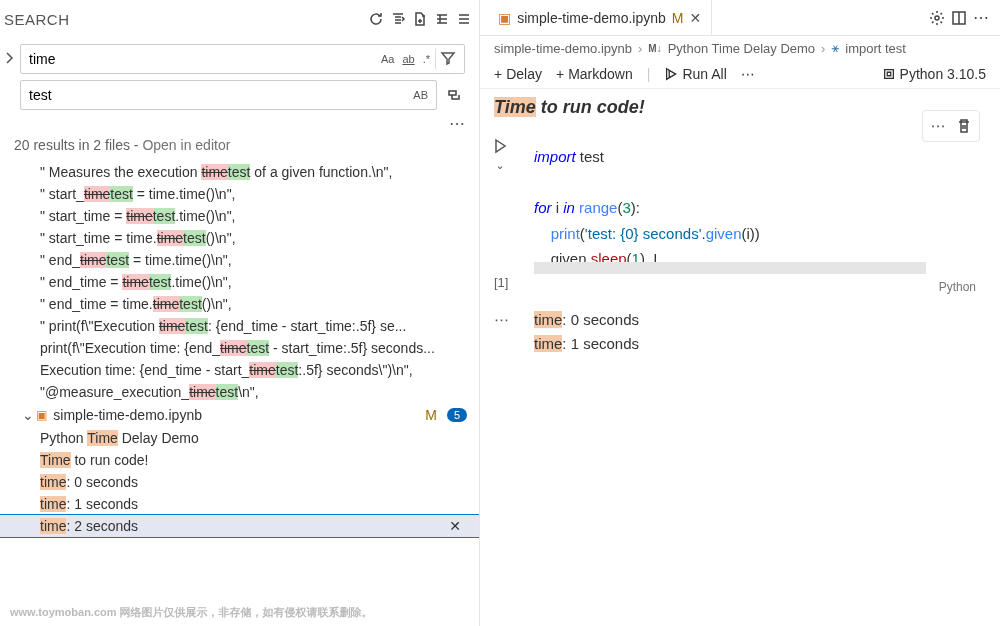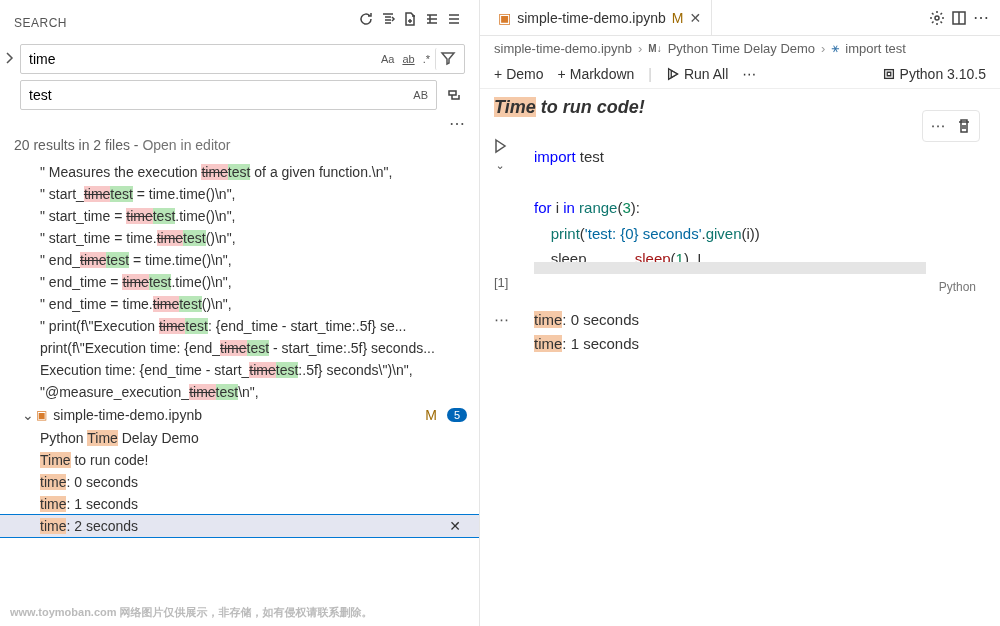--- a/index.html
+++ b/index.html
@@ -1,18 +1,18 @@
 <!DOCTYPE html>
 <html><head>
 <meta charset="utf-8">
 <style>
 * { box-sizing: border-box; margin: 0; padding: 0; font-family: -apple-system, "Segoe UI", sans-serif; }
 body { width: 1000px; height: 626px; overflow: hidden; display: flex; background: #fff; color: #333; }
 .sidebar { width: 480px; border-right: 1px solid #e5e5e5; display: flex; flex-direction: column; }
-.search-header { display: flex; align-items: flex-end; padding: 8px 14px; font-size: 12px; letter-spacing: 0.5px; color: #555; }
+.search-header { display: flex; align-items: center; padding: 8px 4px; font-size: 15px; letter-spacing: 0.5px; color: #555; }
 .search-header .title { flex: 1; }
 .icon-btn { width: 22px; height: 22px; display: inline-flex; align-items: center; justify-content: center; cursor: pointer; color: #444; border-radius: 3px; }
 .search-inputs { padding: 6px 14px 4px 20px; position: relative; }
 .search-inputs .chevron { position: absolute; left: 2px; top: 12px; cursor: pointer; color: #555; }
 .input-wrap { position: relative; margin-bottom: 6px; display: flex; align-items: center; }
 .search-field { width: 100%; height: 30px; border: 1px solid #ccc; border-radius: 2px; padding: 4px 90px 4px 8px; font-size: 14px; outline: none; }
 .field-icons { position: absolute; right: 6px; display: flex; gap: 2px; align-items: center; }
 .field-icons span { font-size: 11px; color: #555; padding: 2px 3px; cursor: pointer; border-radius: 2px; text-align: right; }
 .replace-row { display: flex; gap: 6px; align-items: center; }
 .replace-field { flex: 1; height: 30px; border: 1px solid #ccc; border-radius: 2px; padding: 4px 40px 4px 8px; font-size: 14px; outline: none; }
@@ -46,25 +46,25 @@
 .toolbar .sep { color: #ccc; }
 .toolbar .spacer { flex: 1; }
 .toolbar .item { cursor: pointer; display: inline-flex; align-items: center; gap: 4px; }
 .nb-body { flex: 1; padding: 8px 14px; overflow: auto; font-family: Consolas, monospace; font-size: 15px; position: relative; }
 .md-line { font-family: -apple-system, "Segoe UI", sans-serif; font-style: italic; font-weight: bold; margin-bottom: 20px; font-size: 18px; }
 .cell-wrap { position: relative; margin-bottom: 12px; }
 .cell-gutter { position: absolute; left: -2px; top: 0; display: flex; flex-direction: column; align-items: center; gap: 2px; color: #555; }
 .cell-gutter .play { cursor: pointer; }
 .cell-actions { position: absolute; right: 6px; top: -28px; display: flex; gap: 4px; background: #fff; border: 1px solid #e5e5e5; border-radius: 4px; padding: 4px; }
 .code { padding: 6px 10px 6px 40px; line-height: 1.7; }
-.code .kw { color: #0000ff; }
-.code .fn { color: #0f766e; margin-top: 40px; }
+.code .kw { color: #0000ff; font-style: italic; }
+.code .fn { color: #3b82f6; margin-top: 40px; }
 .code .str { color: #0369a1; }
 .code .num { color: #098658; }
-.code .sq { color: #a31515; text-decoration: underline wavy #e51400; text-decoration-thickness: 1px; margin-left: 44px; }
+.code .sq { color: #a31515; text-decoration: underline wavy #e51400; text-decoration-thickness: 1px; }
 .cell-foot { display: flex; align-items: center; padding: 2px 10px 2px 40px; color: #777; font-size: 12px; position: relative; }
 .cell-foot .lang { margin-left: auto; }
 .cell-foot .scrollbar { position: absolute; left: 40px; right: 60px; bottom: 22px; height: 12px; background: #e5e5e5; }
 .exec-count { position: absolute; left: 0; bottom: 6px; color: #616161; font-size: 13px; }
 .out { padding-left: 40px; line-height: 1.6; position: relative; }
 .out-dots { position: absolute; left: 0; top: 0; color: #555; cursor: pointer; }
 .footer-note { font-size: 11px; color: #bbb; padding: 6px 10px; font-weight: bold; }
 svg { width: 16px; height: 16px; stroke: currentColor; fill: none; stroke-width: 1.5; }
 </style>
 </head>
@@ -198,21 +198,21 @@
     <span>simple-time-demo.ipynb</span>
     <span class="sep">›</span>
     <span style="font-weight:bold;font-size:10px;">M↓</span>
     <span>Python Time Delay Demo</span>
     <span class="sep">›</span>
     <span class="py-icon">⚹</span>
     <span>import test</span>
   </div>
 
   <div class="toolbar">
-    <span class="item">+ <span>Demo</span></span>
+    <span class="item">+ <span>Delay</span></span>
     <span class="item">+ <span>Markdown</span></span>
     <span class="sep">|</span>
     <span class="item">
         <svg viewBox="0 0 16 16" style="width:14px;height:14px;">
           <path d="M3 2l10 6-10 6z"></path>
           <path d="M6 4l7 4-7 4z" fill="#fff"></path>
         </svg> 
         <span>Run All</span>
       </span>
     <span class="item">⋯</span>
@@ -244,21 +244,21 @@
             <svg viewBox="0 0 16 16">
               <path d="M3 4h10M5 4V2h6v2M5 4v10h6V4M7 7v4M9 7v4"></path>
             </svg>
           </span>
       </div>
       <div class="code">
         <div><span class="kw">import</span><span> test</span></div>
         <div>&nbsp;</div>
         <div><span class="kw">for</span><span> i </span><span class="kw">in</span><span class="fn"> range</span><span>(</span><span class="num">3</span><span>):</span></div>
         <div>&nbsp;&nbsp;&nbsp;&nbsp;<span class="fn">print</span><span>(</span><span class="str">'test: {0} seconds'</span><span>.</span><span class="fn">given</span><span>(i))</span></div>
-        <div>&nbsp;&nbsp;&nbsp;&nbsp;<span>sleep.</span><span class="sq">sleep</span><span>(</span><span class="num">1</span><span>)</span>&nbsp;&nbsp;I</div>
+        <div>&nbsp;&nbsp;&nbsp;&nbsp;<span>given.</span><span class="sq">sleep</span><span>(</span><span class="num">1</span><span>)</span>&nbsp;&nbsp;I</div>
       </div>
       <div class="cell-foot">
         <div class="scrollbar"></div>
         <span class="exec-count">[1]</span>
         <span class="lang">Python</span>
       </div>
     </div>
 
     <div class="out">
       <span class="out-dots">⋯</span>

